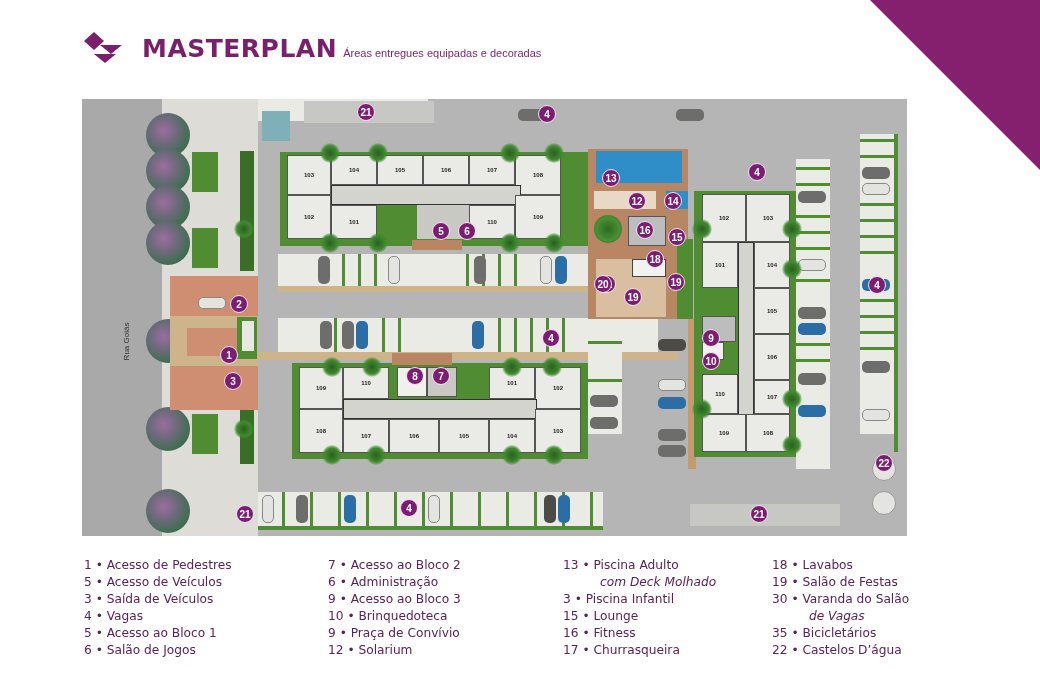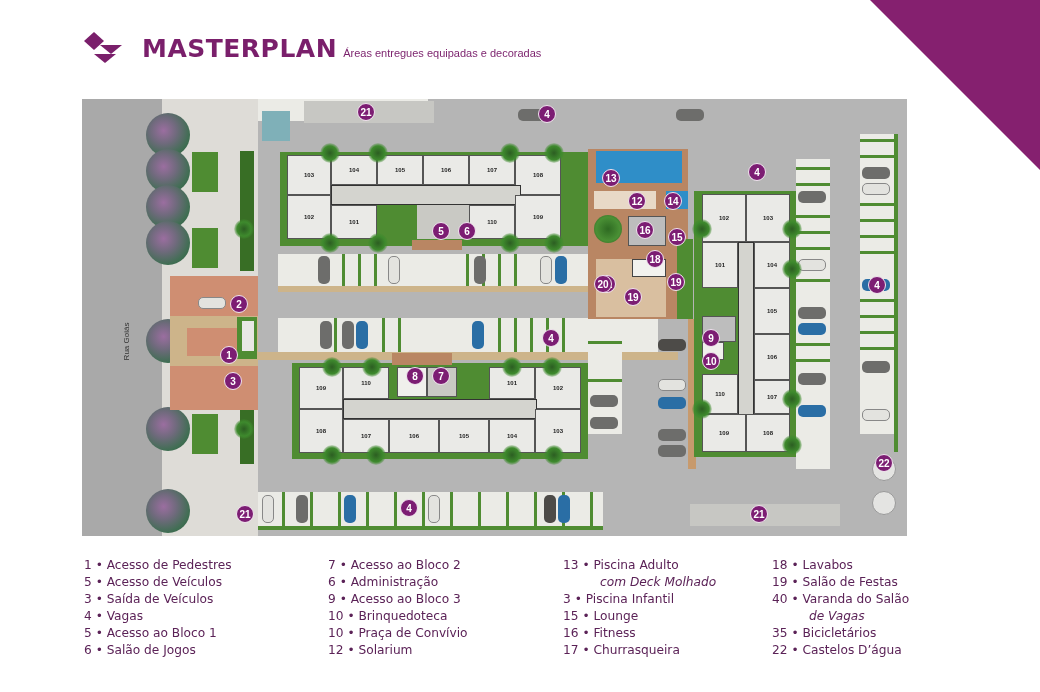--- a/index.html
+++ b/index.html
@@ -326,31 +326,31 @@
   <div class="item">3 • Saída de Veículos</div>
   <div class="item">4 • Vagas</div>
   <div class="item">5 • Acesso ao Bloco 1</div>
   <div class="item">6 • Salão de Jogos</div>
 </div>
 <div class="legend col2">
   <div class="item">7 • Acesso ao Bloco 2</div>
   <div class="item">6 • Administração</div>
   <div class="item">9 • Acesso ao Bloco 3</div>
   <div class="item">10 • Brinquedoteca</div>
-  <div class="item">10 • Praça de Convívio</div>
+  <div class="item">9 • Praça de Convívio</div>
   <div class="item">12 • Solarium</div>
 </div>
 <div class="legend col3">
   <div class="item">13 • Piscina Adulto</div>
   <div class="item cont">com Deck Molhado</div>
   <div class="item">3 • Piscina Infantil</div>
   <div class="item">15 • Lounge</div>
   <div class="item">16 • Fitness</div>
   <div class="item">17 • Churrasqueira</div>
 </div>
 <div class="legend col4">
   <div class="item">18 • Lavabos</div>
   <div class="item">19 • Salão de Festas</div>
-  <div class="item">40 • Varanda do Salão</div>
+  <div class="item">30 • Varanda do Salão</div>
   <div class="item cont">de Vagas</div>
   <div class="item">35 • Bicicletários</div>
   <div class="item">22 • Castelos D’água</div>
 </div>
 
 </body></html>

